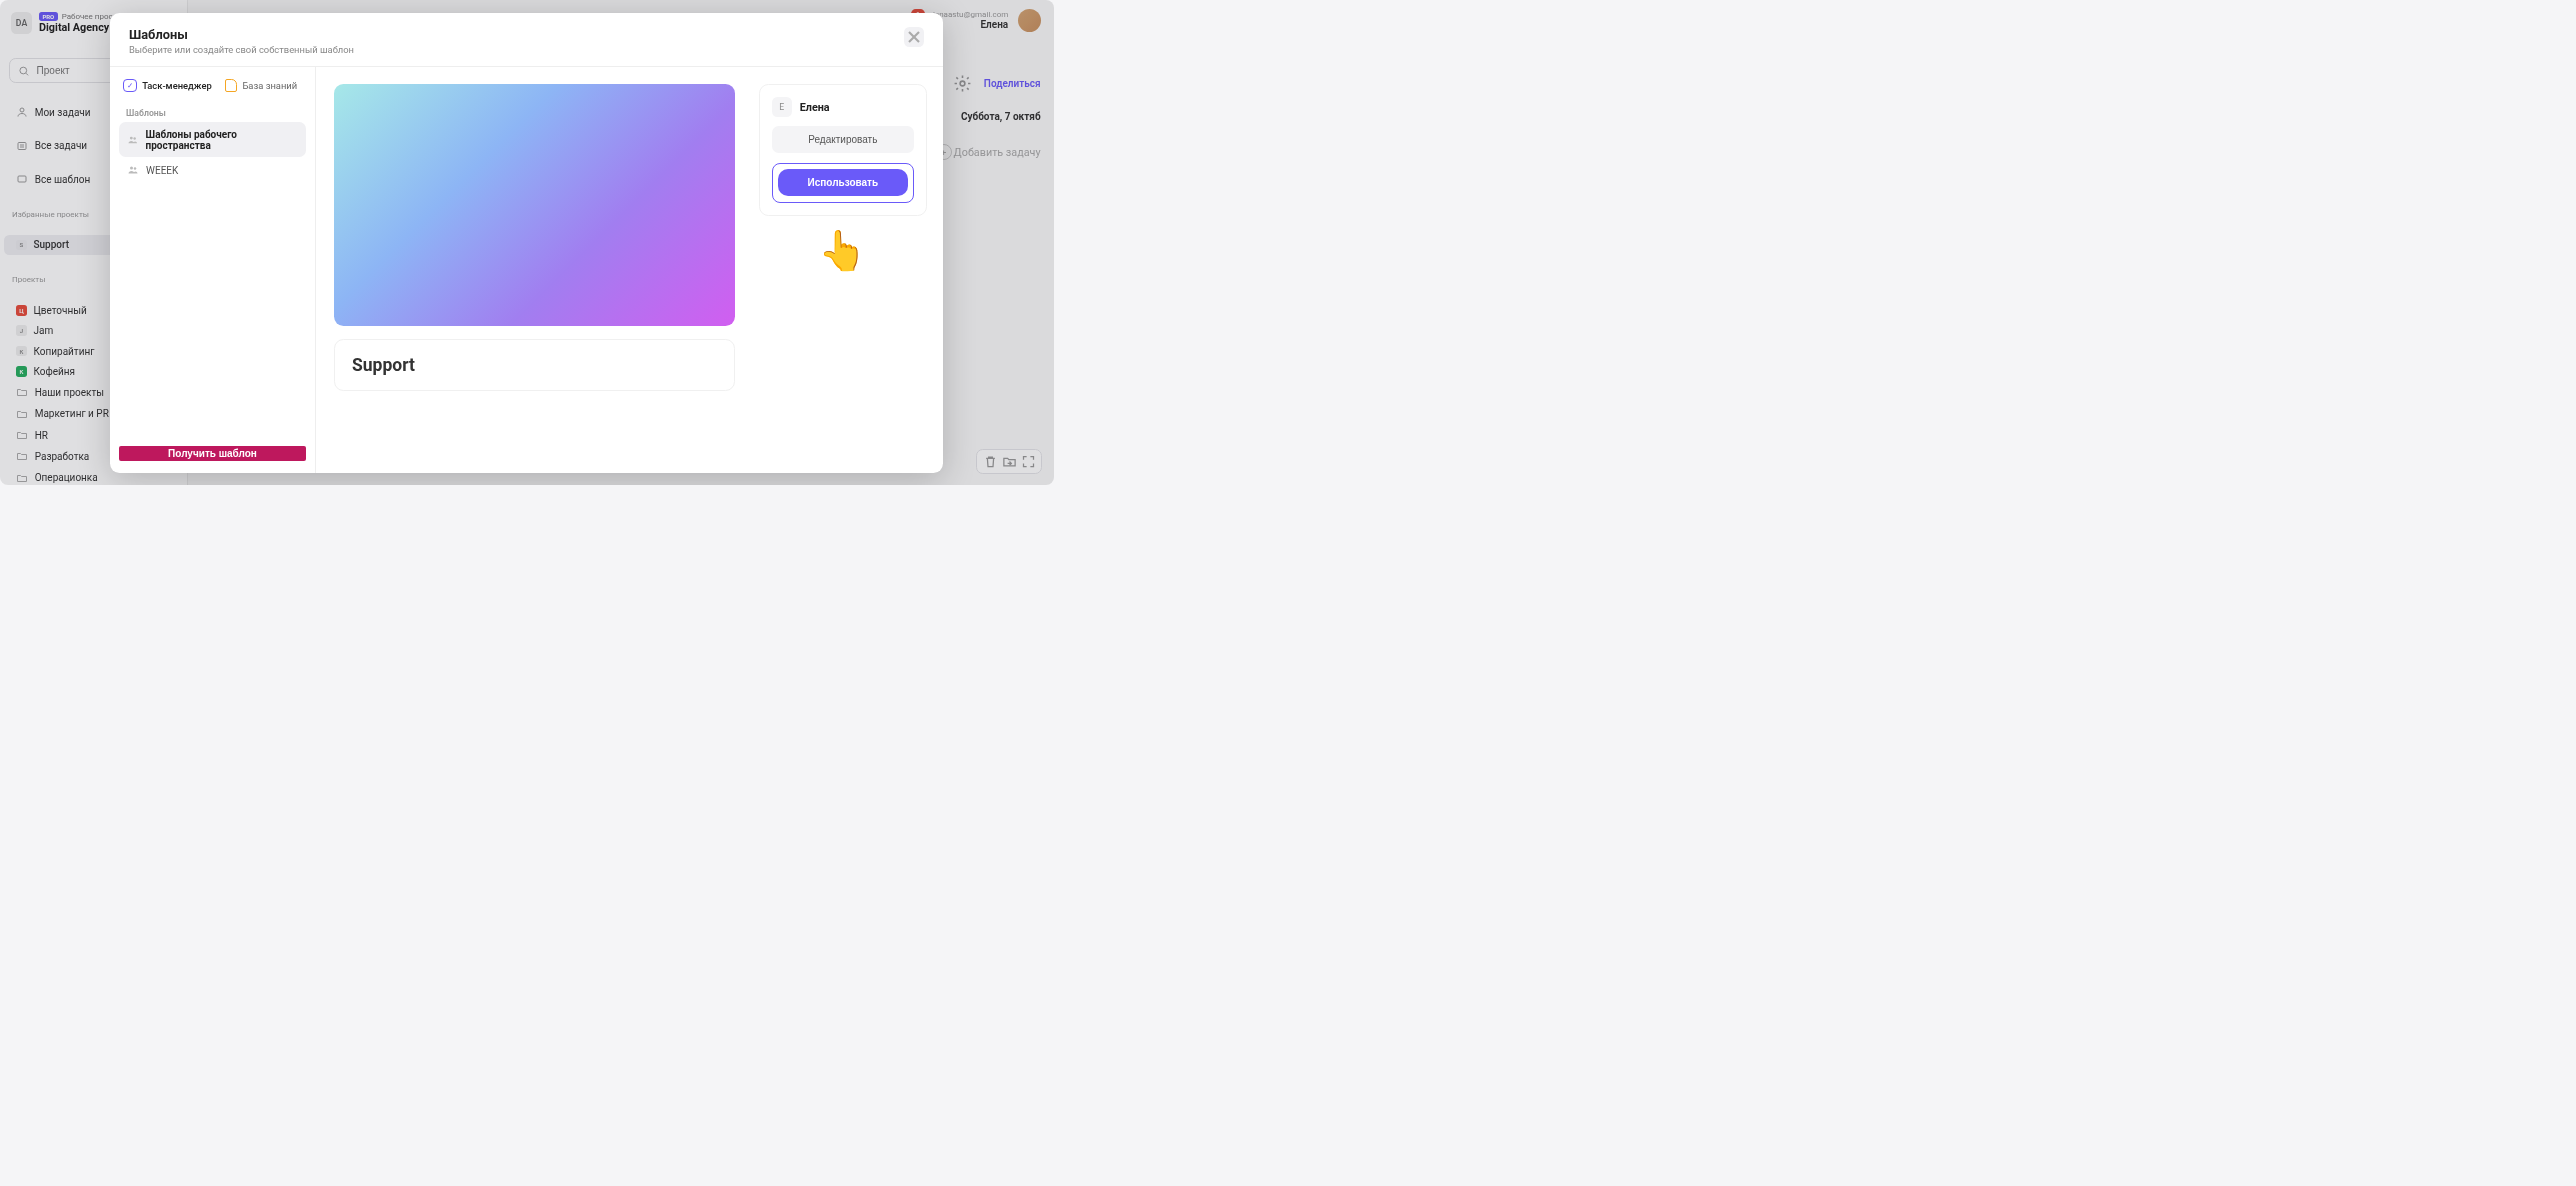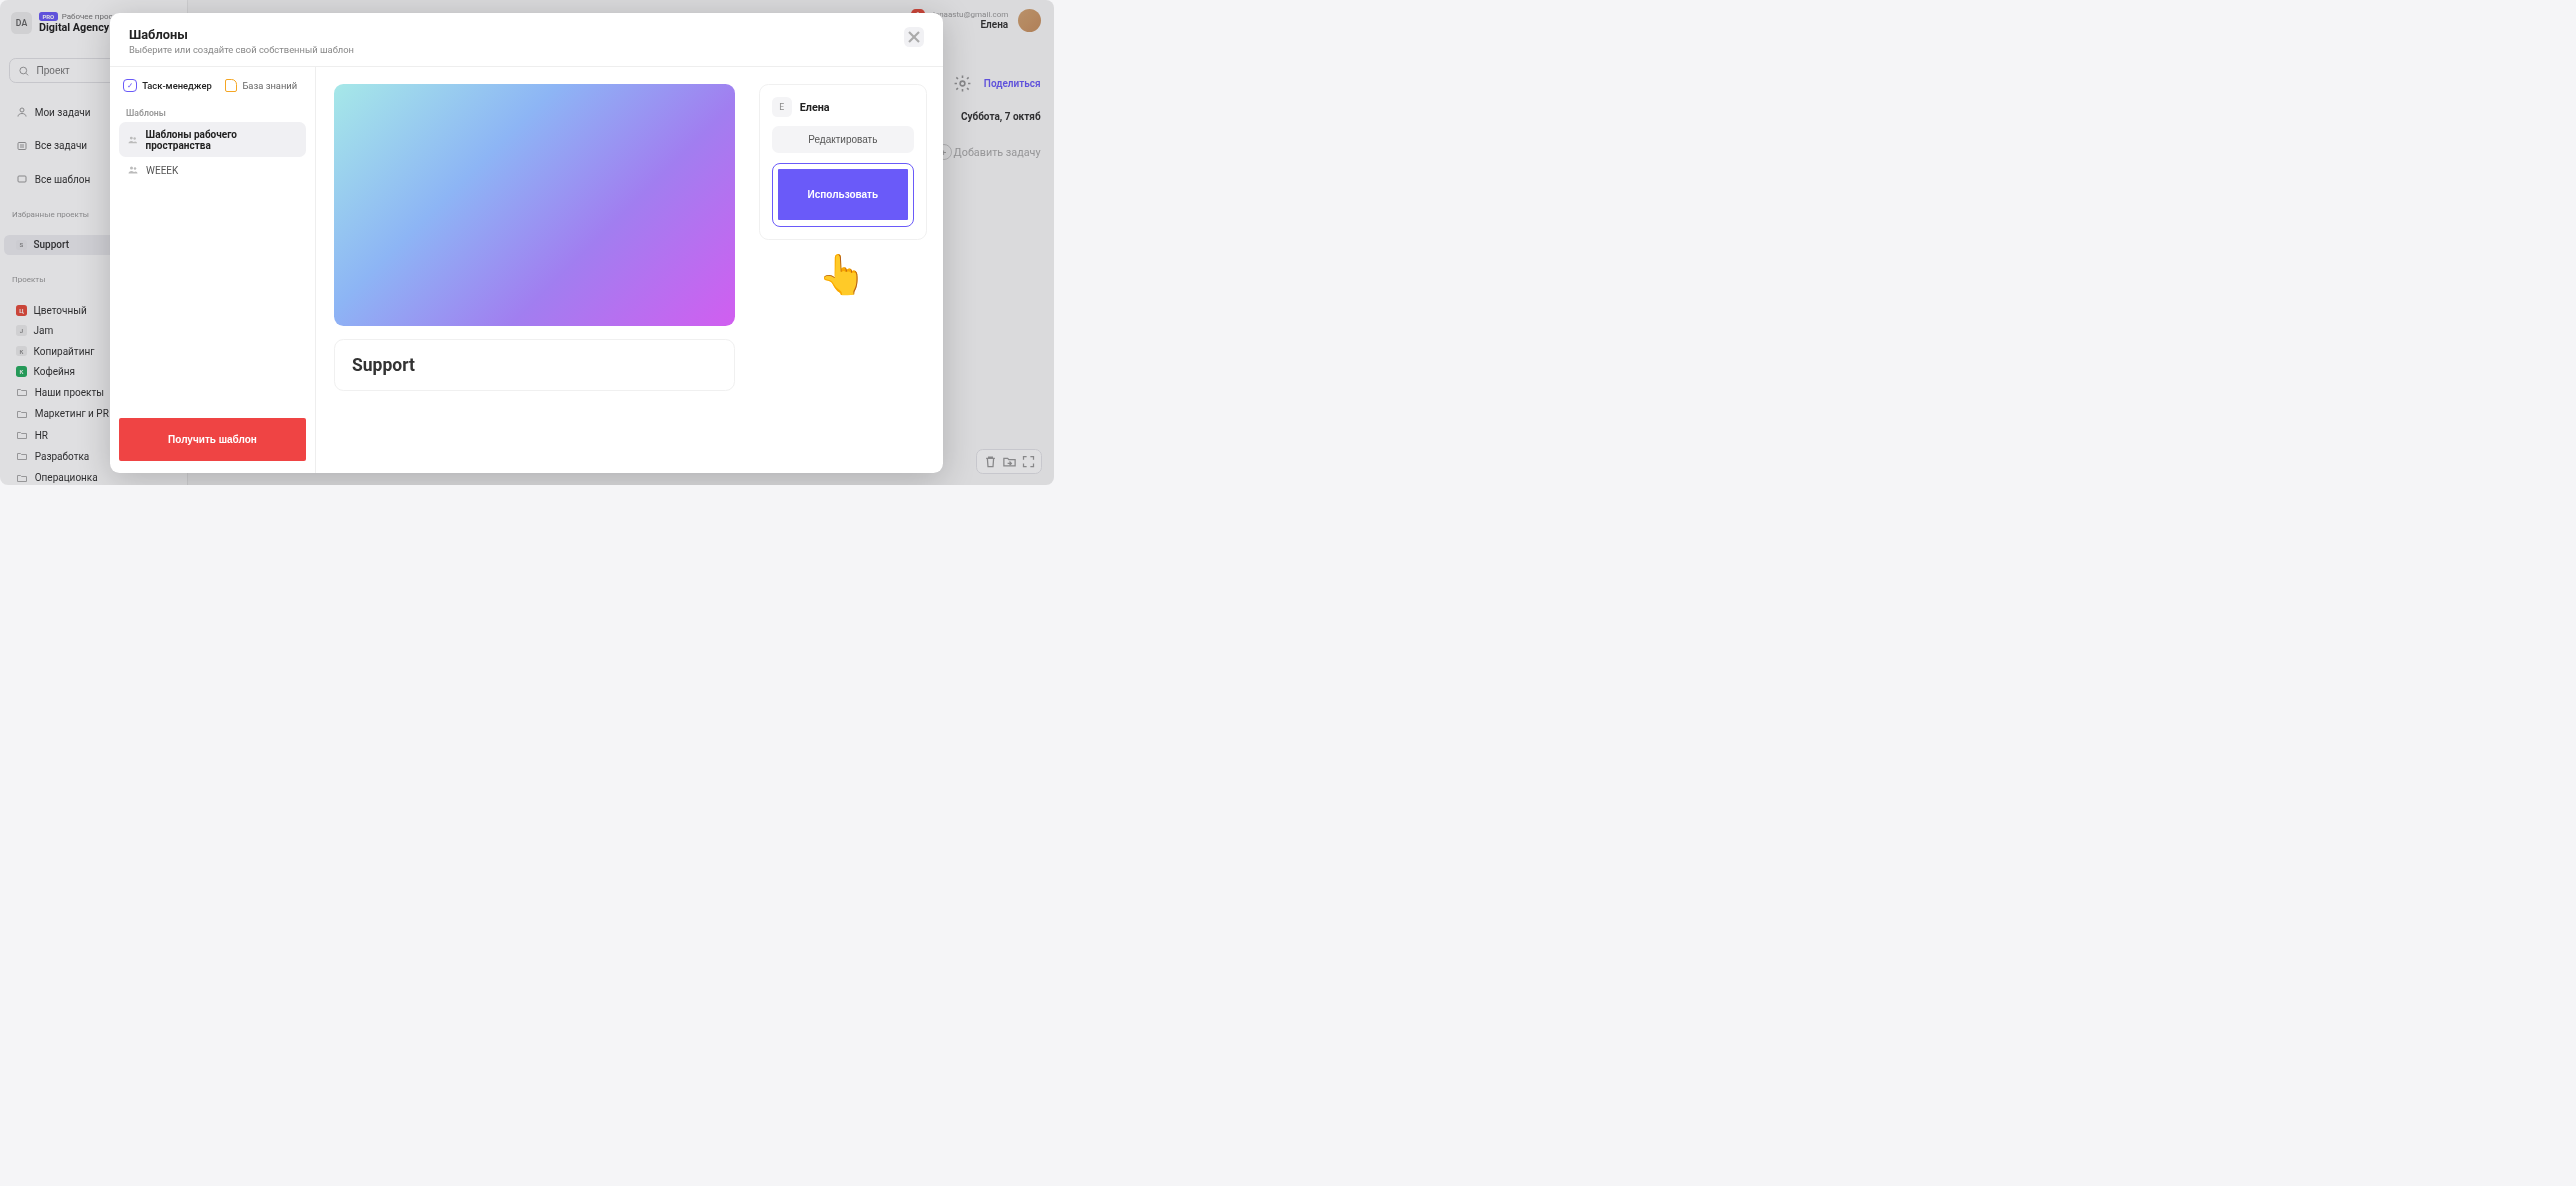--- a/index.html
+++ b/index.html
@@ -228,25 +228,25 @@
   font-size: 10px; color: #555;
   cursor: pointer;
 }
 .tpl-item.active {
   background: #f0f0f3;
   font-weight: 700; color: #222;
 }
 .people-icon { color: #bbb; }
 .get-tpl-btn {
   margin-top: auto;
-  background: #ef4444;
+  background: #be185d;
   color: #fff;
   font-size: 10px; font-weight: 600;
   border: none; border-radius: 2px;
-  padding: 16px;
+  padding: 2px;
   cursor: pointer;
 }
 .modal-center {
   flex: 1;
   padding: 17.5px;
   overflow: auto;
 }
 .preview-card {
   width: 100%;
   aspect-ratio: 600 / 362;
@@ -287,22 +287,22 @@
   cursor: pointer;
 }
 .use-btn-wrap {
   border: 1.3px solid #6a5af9;
   border-radius: 8px;
   padding: 5.4px;
 }
 .use-btn {
   width: 100%;
   background: #6a5af9;
-  border: none; border-radius: 1px;
-  padding: 20px;
+  border: none; border-radius: 10px;
+  padding: 8px;
   font-size: 10px; color: #fff; font-weight: 600;
   cursor: pointer;
 }
 .pointer-emoji {
   text-align: center;
   font-size: 39px;
   margin-top: 12px;
 }
 svg { width: 100%; height: 100%; }
 </style>

